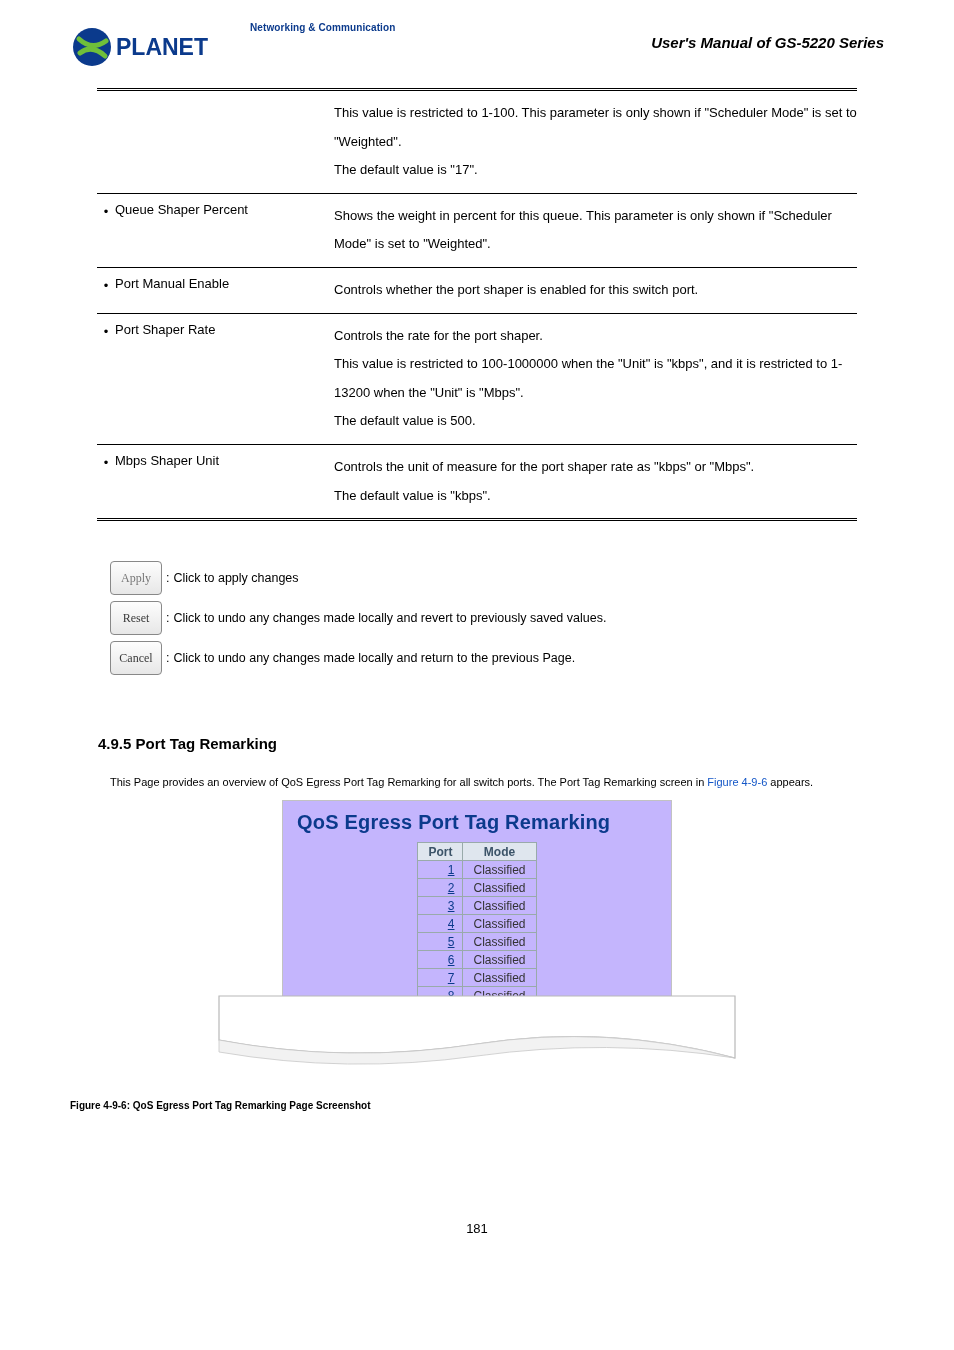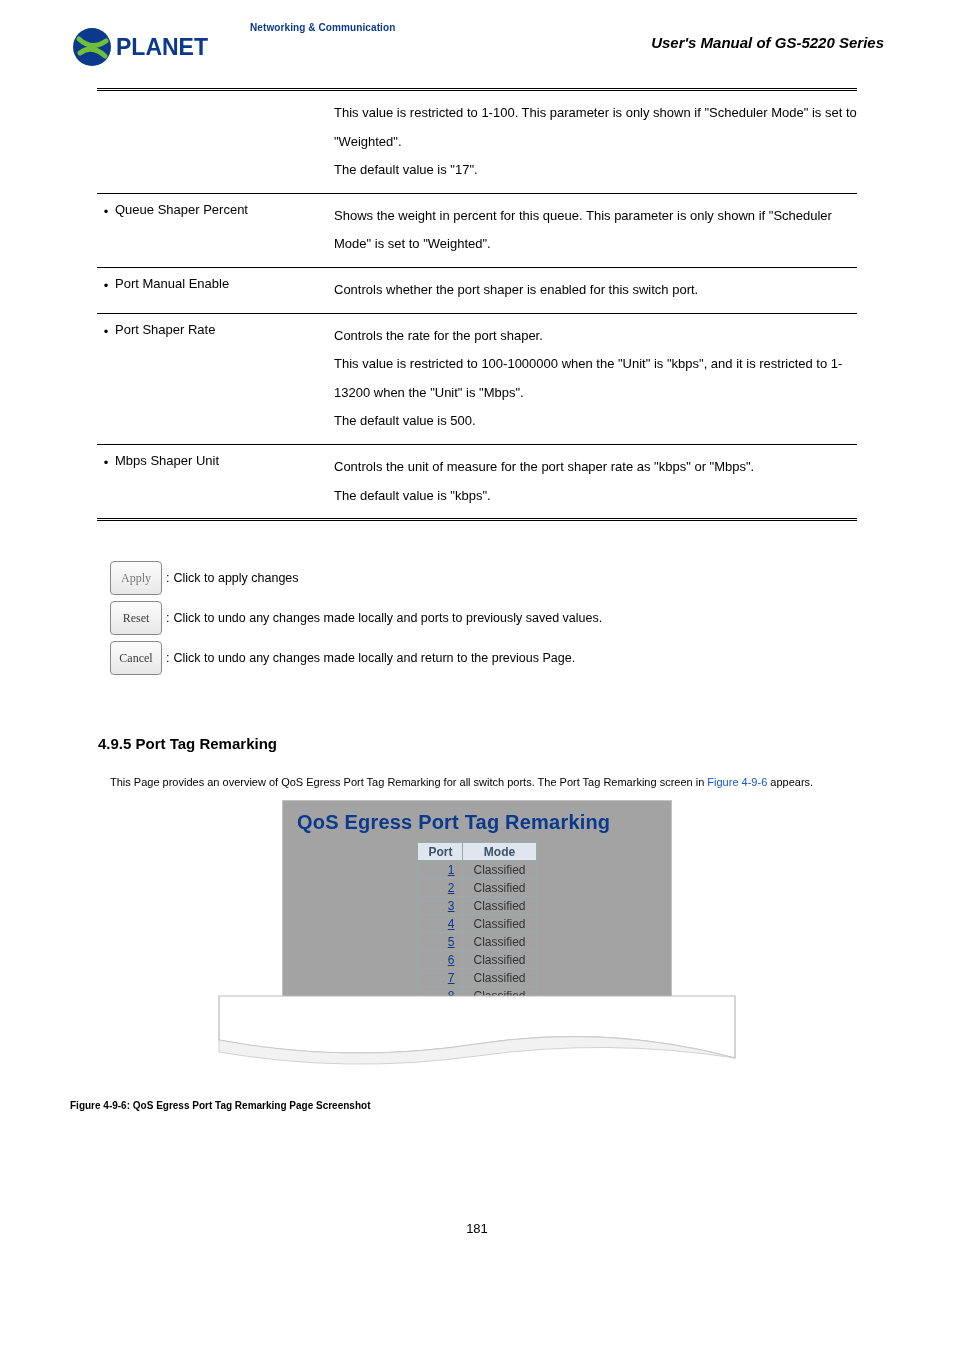--- a/index.html
+++ b/index.html
@@ -45,21 +45,21 @@
 
   
   .sec-head { font-size: 15px; font-weight: bold; margin: 0 0 18px 28px; }
 
   
   .body-para { font-size: 11px; line-height: 2.2; margin: 0 0 6px 40px; }
   .figlink { color: #1356c7; }
 
   
   .figwrap { width: 390px; margin: 4px auto 0 auto; }
-  .figbox { border: 1px solid #c2c2c2; padding: 10px 14px 0 14px; background: #a3a3a3; }
+  .figbox { border: 1px solid #c2c2c2; padding: 10px 14px 0 14px; background: #c4b5fd; }
   .fig-title { color: #0b3a8c; font-size: 20px; font-weight: bold; font-family: Arial, sans-serif; letter-spacing: 0.2px; }
   .qtable { margin: 8px auto 0 auto; border-collapse: collapse; font-size: 12px; font-family: Verdana, Arial, sans-serif; }
   .qtable th, .qtable td { border: 1px solid #9aa; padding: 0 10px; height: 18px; }
   .qtable th { background: #dfe6ee; color: #3b5368; font-weight: bold; }
   .qtable td.port { color: #0b3a8c; text-decoration: underline; text-align: right; padding-right: 8px; }
   .qtable td.mode { color: #333; }
 
   
   .curl-wrap { position: relative; width: 520px; margin: -12px auto 0 auto; height: 82px; }
   .curl-svg { position: absolute; left: 0; top: 0; }
@@ -158,21 +158,21 @@
 
   <div class="btns-section">
     <div class="btn-row">
       <span class="fauxbtn gray">Apply</span>
       <span class="btn-colon">:</span>
       <span>Click to apply changes</span>
     </div>
     <div class="btn-row">
       <span class="fauxbtn">Reset</span>
       <span class="btn-colon">:</span>
-      <span>Click to undo any changes made locally and ports to previously saved values.</span>
+      <span>Click to undo any changes made locally and revert to previously saved values.</span>
     </div>
     <div class="btn-row">
       <span class="fauxbtn">Cancel</span>
       <span class="btn-colon">:</span>
       <span>Click to undo any changes made locally and return to the previous Page.</span>
     </div>
   </div>
 
   <div class="sec-head">
     <span>4.9.5</span>

